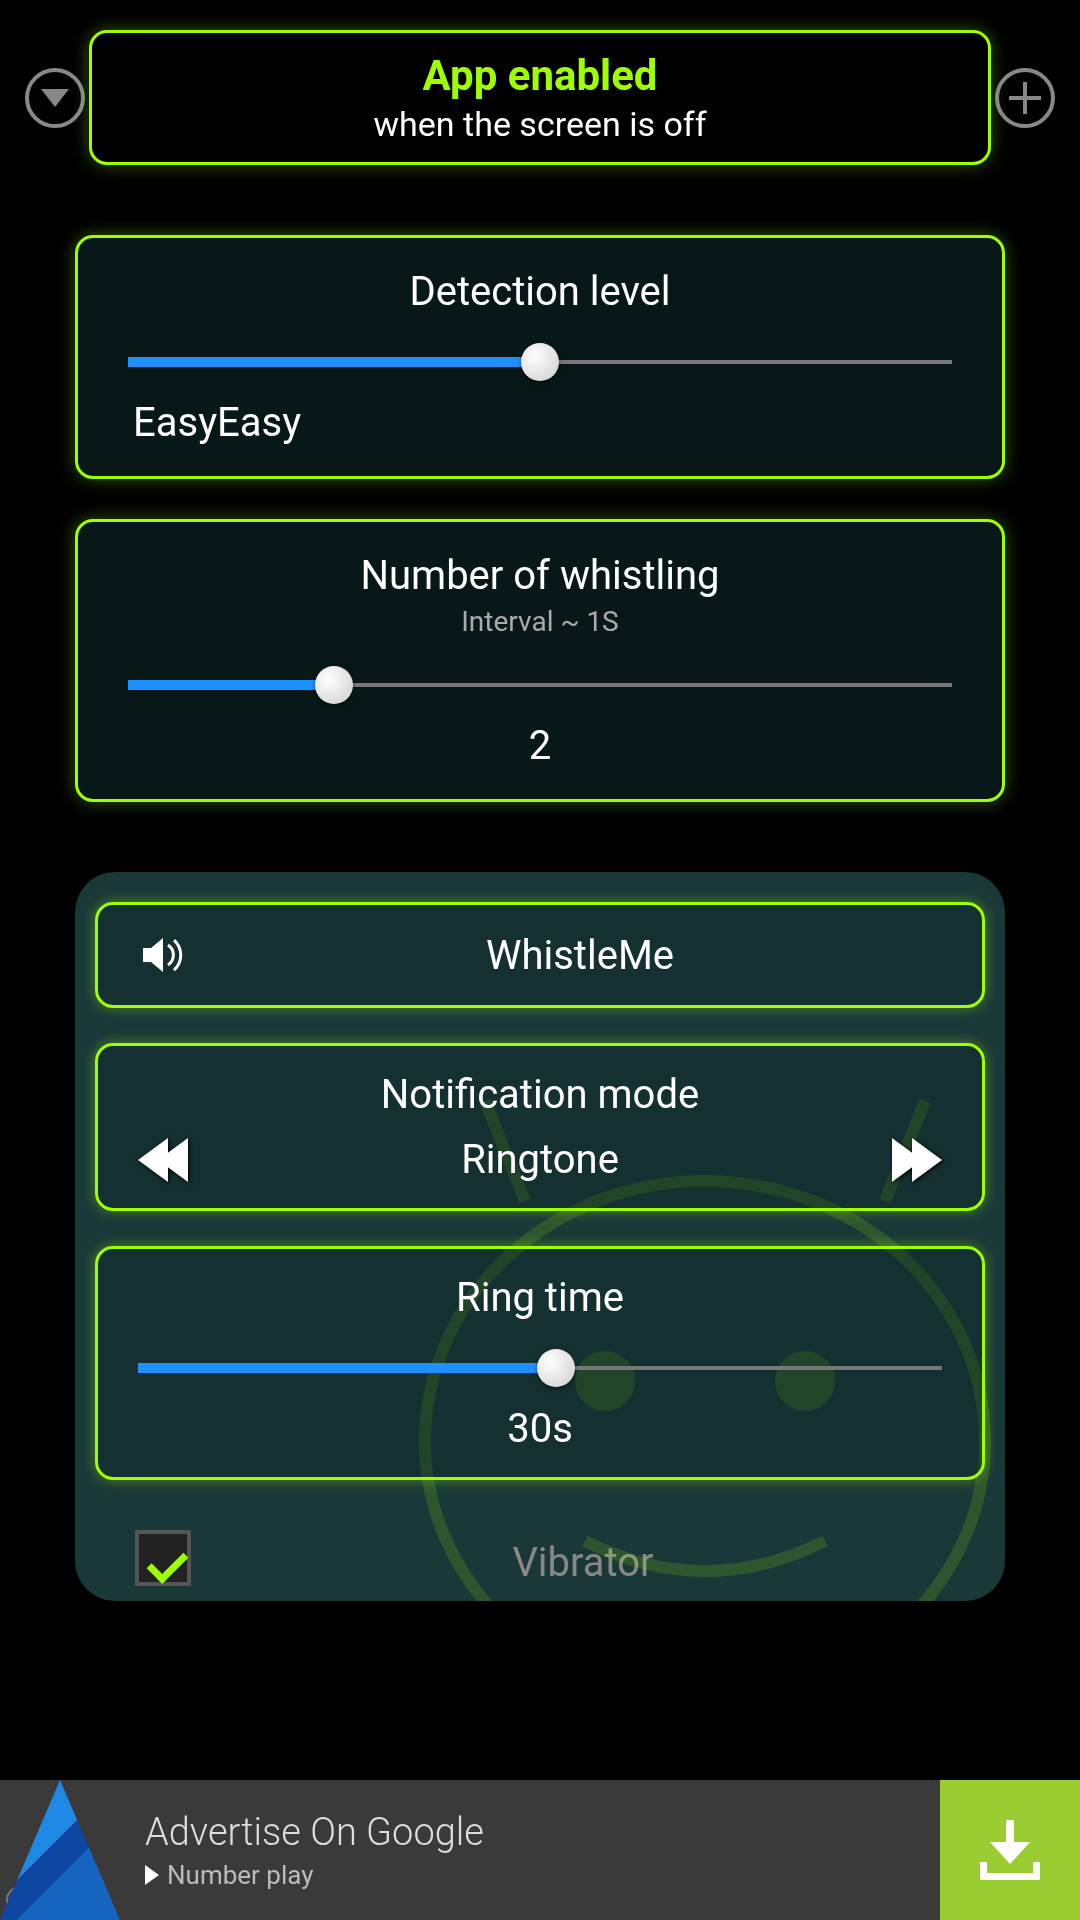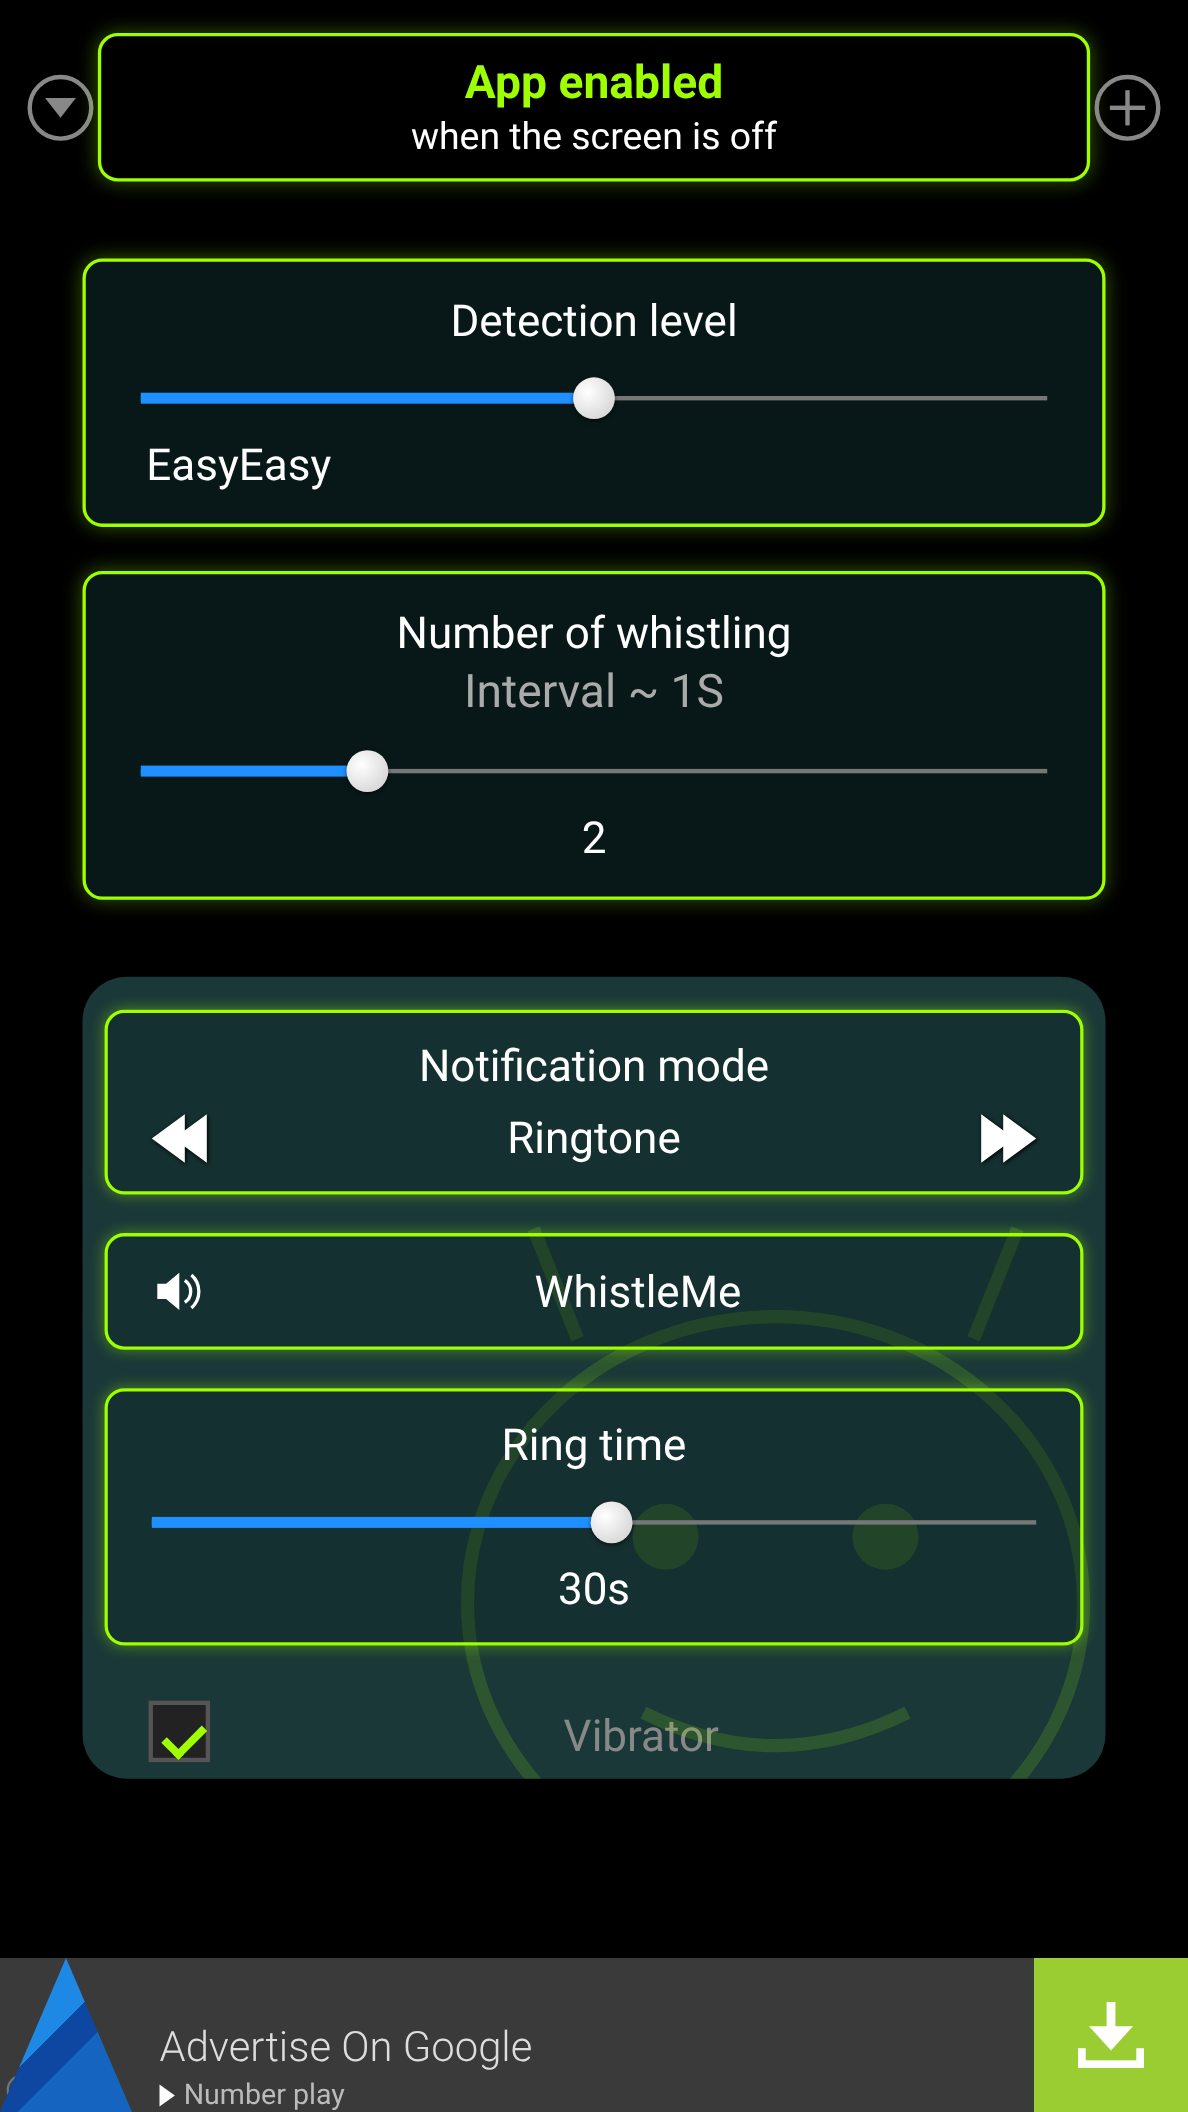--- a/index.html
+++ b/index.html
@@ -10,21 +10,21 @@
 .plus{position:relative;width:32px;height:32px}
 .plus::before,.plus::after{content:'';position:absolute;background:#888}
 .plus::before{left:14px;top:0;width:4px;height:32px}
 .plus::after{top:14px;left:0;height:4px;width:32px}
 .banner{flex:1;border:3px solid #9dff00;border-radius:18px;box-shadow:0 0 18px #9dff0055;padding:18px 20px;text-align:center;background:#000}
 .banner-t{color:#9dff00;font-size:42px;font-weight:bold}
 .banner-s{color:#fff;font-size:34px;margin-top:4px}
 .main{padding:0 75px}
 .card{border:3px solid #9dff00;border-radius:18px;box-shadow:0 0 18px #9dff0055;padding:30px 50px;margin-top:40px;background:#081818;text-align:center}
 .card-t{color:#fff;font-size:40px}
-.card-st{color:#aaa;font-size:42px;margin-top:6px}
+.card-st{color:#aaa;font-size:28px;margin-top:6px}
 .slider{position:relative;height:18px;margin:38px 0 28px}
 .track{position:absolute;top:7px;left:0;right:0;height:4px;background:#777}
 .fill{position:absolute;top:4px;left:0;height:10px;background:#1e90ff}
 .thumb{position:absolute;top:-10px;width:38px;height:38px;border-radius:50%;background:radial-gradient(circle at 35% 35%,#fff,#ccc);box-shadow:0 2px 4px rgba(0,0,0,.5)}
 .labels{display:flex;justify-content:flex-start;color:#fff;font-size:40px;padding:0 5px}
 .val{color:#fff;font-size:40px;margin-top:8px}
 .section2{margin-top:70px;background:#1a3838;border-radius:40px;padding:30px 20px 0;position:relative;overflow:hidden}
 .android-bg{position:absolute;bottom:-200px;right:-100px;width:800px;height:800px;opacity:.15;pointer-events:none}
 .card2{position:relative;border:3px solid #9dff00;border-radius:18px;box-shadow:0 0 14px #9dff0066;padding:25px 40px;margin-bottom:35px;text-align:center;background:rgba(10,30,30,.3)}
 .mode-row{display:flex;align-items:center;justify-content:space-between;margin-top:18px}
@@ -35,21 +35,21 @@
 .arr-r::after{content:'';position:absolute;right:20px;top:-22px;border-top:22px solid transparent;border-bottom:22px solid transparent;border-left:30px solid #fff}
 .mode-v{color:#fff;font-size:40px}
 .sound-row{display:flex;align-items:center;gap:30px}
 .speaker{width:50px;height:50px;position:relative;flex-shrink:0}
 .speaker svg{width:100%;height:100%}
 .sound-lbl{flex:1;color:#fff;font-size:40px}
 .vib-row{display:flex;align-items:flex-end;gap:30px;padding:15px 40px}
 .chk{width:56px;height:56px;border:4px solid #555;background:#222;position:relative;flex-shrink:0}
 .chk::after{content:'';position:absolute;left:10px;top:18px;width:30px;height:15px;border-left:7px solid #9dff00;border-bottom:7px solid #9dff00;transform:rotate(-45deg)}
 .vib-t{flex:1;text-align:center;color:#888;font-size:40px}
-.ad{position:absolute;bottom:0;left:0;right:0;height:140px;background:#3a3a3a;display:flex;align-items:flex-end}
+.ad{position:absolute;bottom:0;left:0;right:0;height:140px;background:#3a3a3a;display:flex;align-items:center}
 .ad-logo{width:120px;height:140px;background:linear-gradient(135deg,#1e88e5 45%,#0d47a1 45% 60%,#1565c0 60%);clip-path:polygon(0 100%,50% 0,100% 100%)}
 .ad-txt{flex:1;padding-left:25px;color:#ddd}
 .ad-t{font-size:38px;font-weight:300}
 .ad-s{font-size:26px;color:#bbb;display:flex;align-items:center;gap:8px;margin-top:6px}
 .play-tri{width:0;height:0;border-top:10px solid transparent;border-bottom:10px solid transparent;border-left:14px solid #fff}
 .dl-btn{width:140px;height:140px;background:#9acd32;display:flex;align-items:center;justify-content:center}
 .dl-ico{width:60px;height:60px;position:relative}
 .dl-ico::before{content:'';position:absolute;left:26px;top:0;width:8px;height:35px;background:#fff}
 .dl-ico::after{content:'';position:absolute;left:10px;top:22px;width:0;height:0;border-left:20px solid transparent;border-right:20px solid transparent;border-top:22px solid #fff}
 .dl-tray{position:absolute;bottom:0;left:0;width:60px;height:18px;border:7px solid #fff;border-top:none}
@@ -102,37 +102,37 @@
         <ellipse cx="100" cy="110" rx="70" ry="65"></ellipse>
         <line x1="55" y1="50" x2="45" y2="25"></line>
         <line x1="145" y1="50" x2="155" y2="25"></line>
         <circle cx="75" cy="95" r="6" fill="#9dff00"></circle>
         <circle cx="125" cy="95" r="6" fill="#9dff00"></circle>
         <path d="M 70 135 Q 100 150 130 135"></path>
       </g>
     </svg>
 
     <div class="card2">
-      <div class="card-t">Notification mode</div>
-      <div class="mode-row">
-        <div class="arrow arr-l"></div>
-        <div class="mode-v">Ringtone</div>
-        <div class="arrow arr-r"></div>
-      </div>
-    </div>
-
-    <div class="card2">
       <div class="sound-row">
         <div class="speaker">
           <svg viewBox="0 0 50 50">
               <path fill="#fff" d="M5 18h8l12-10v34l-12-10H5z"></path>
               <path fill="none" stroke="#fff" stroke-width="3" d="M30 15a12 12 0 0 1 0 20M36 10a20 20 0 0 1 0 30"></path>
             </svg>
         </div>
         <div class="sound-lbl">WhistleMe</div>
+      </div>
+    </div>
+
+    <div class="card2">
+      <div class="card-t">Notification mode</div>
+      <div class="mode-row">
+        <div class="arrow arr-l"></div>
+        <div class="mode-v">Ringtone</div>
+        <div class="arrow arr-r"></div>
       </div>
     </div>
 
     <div class="card2">
       <div class="card-t">Ring time</div>
       <div class="slider">
         <div class="track"></div>
         <div class="fill" style="width:52%"></div>
         <div class="thumb" style="left:calc(52% - 19px)"></div>
       </div>

